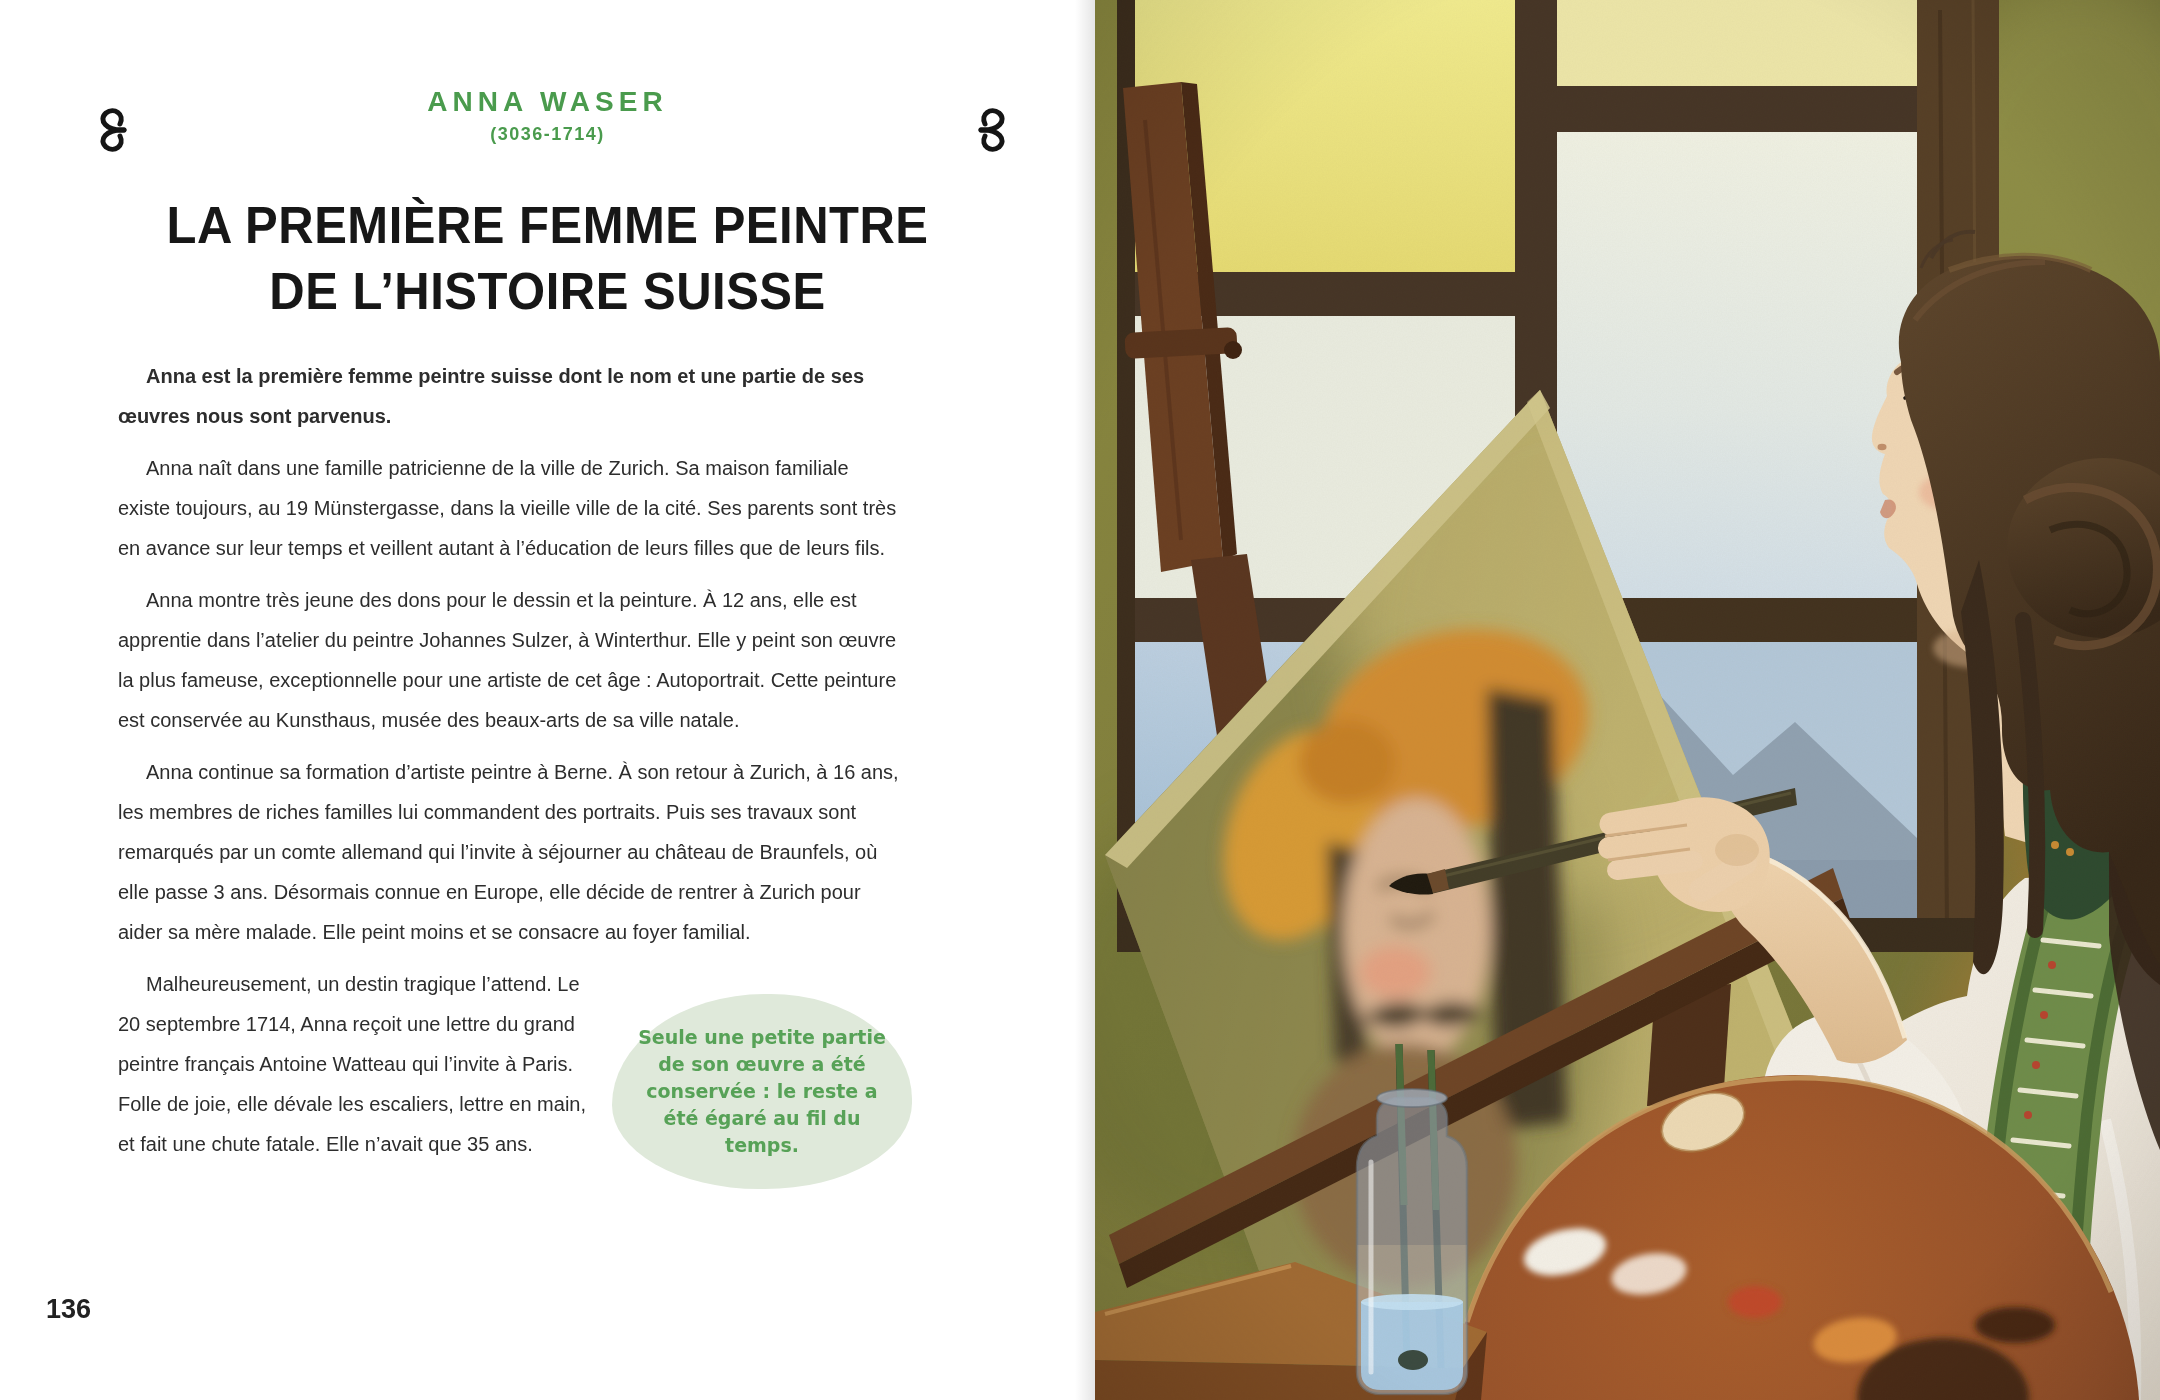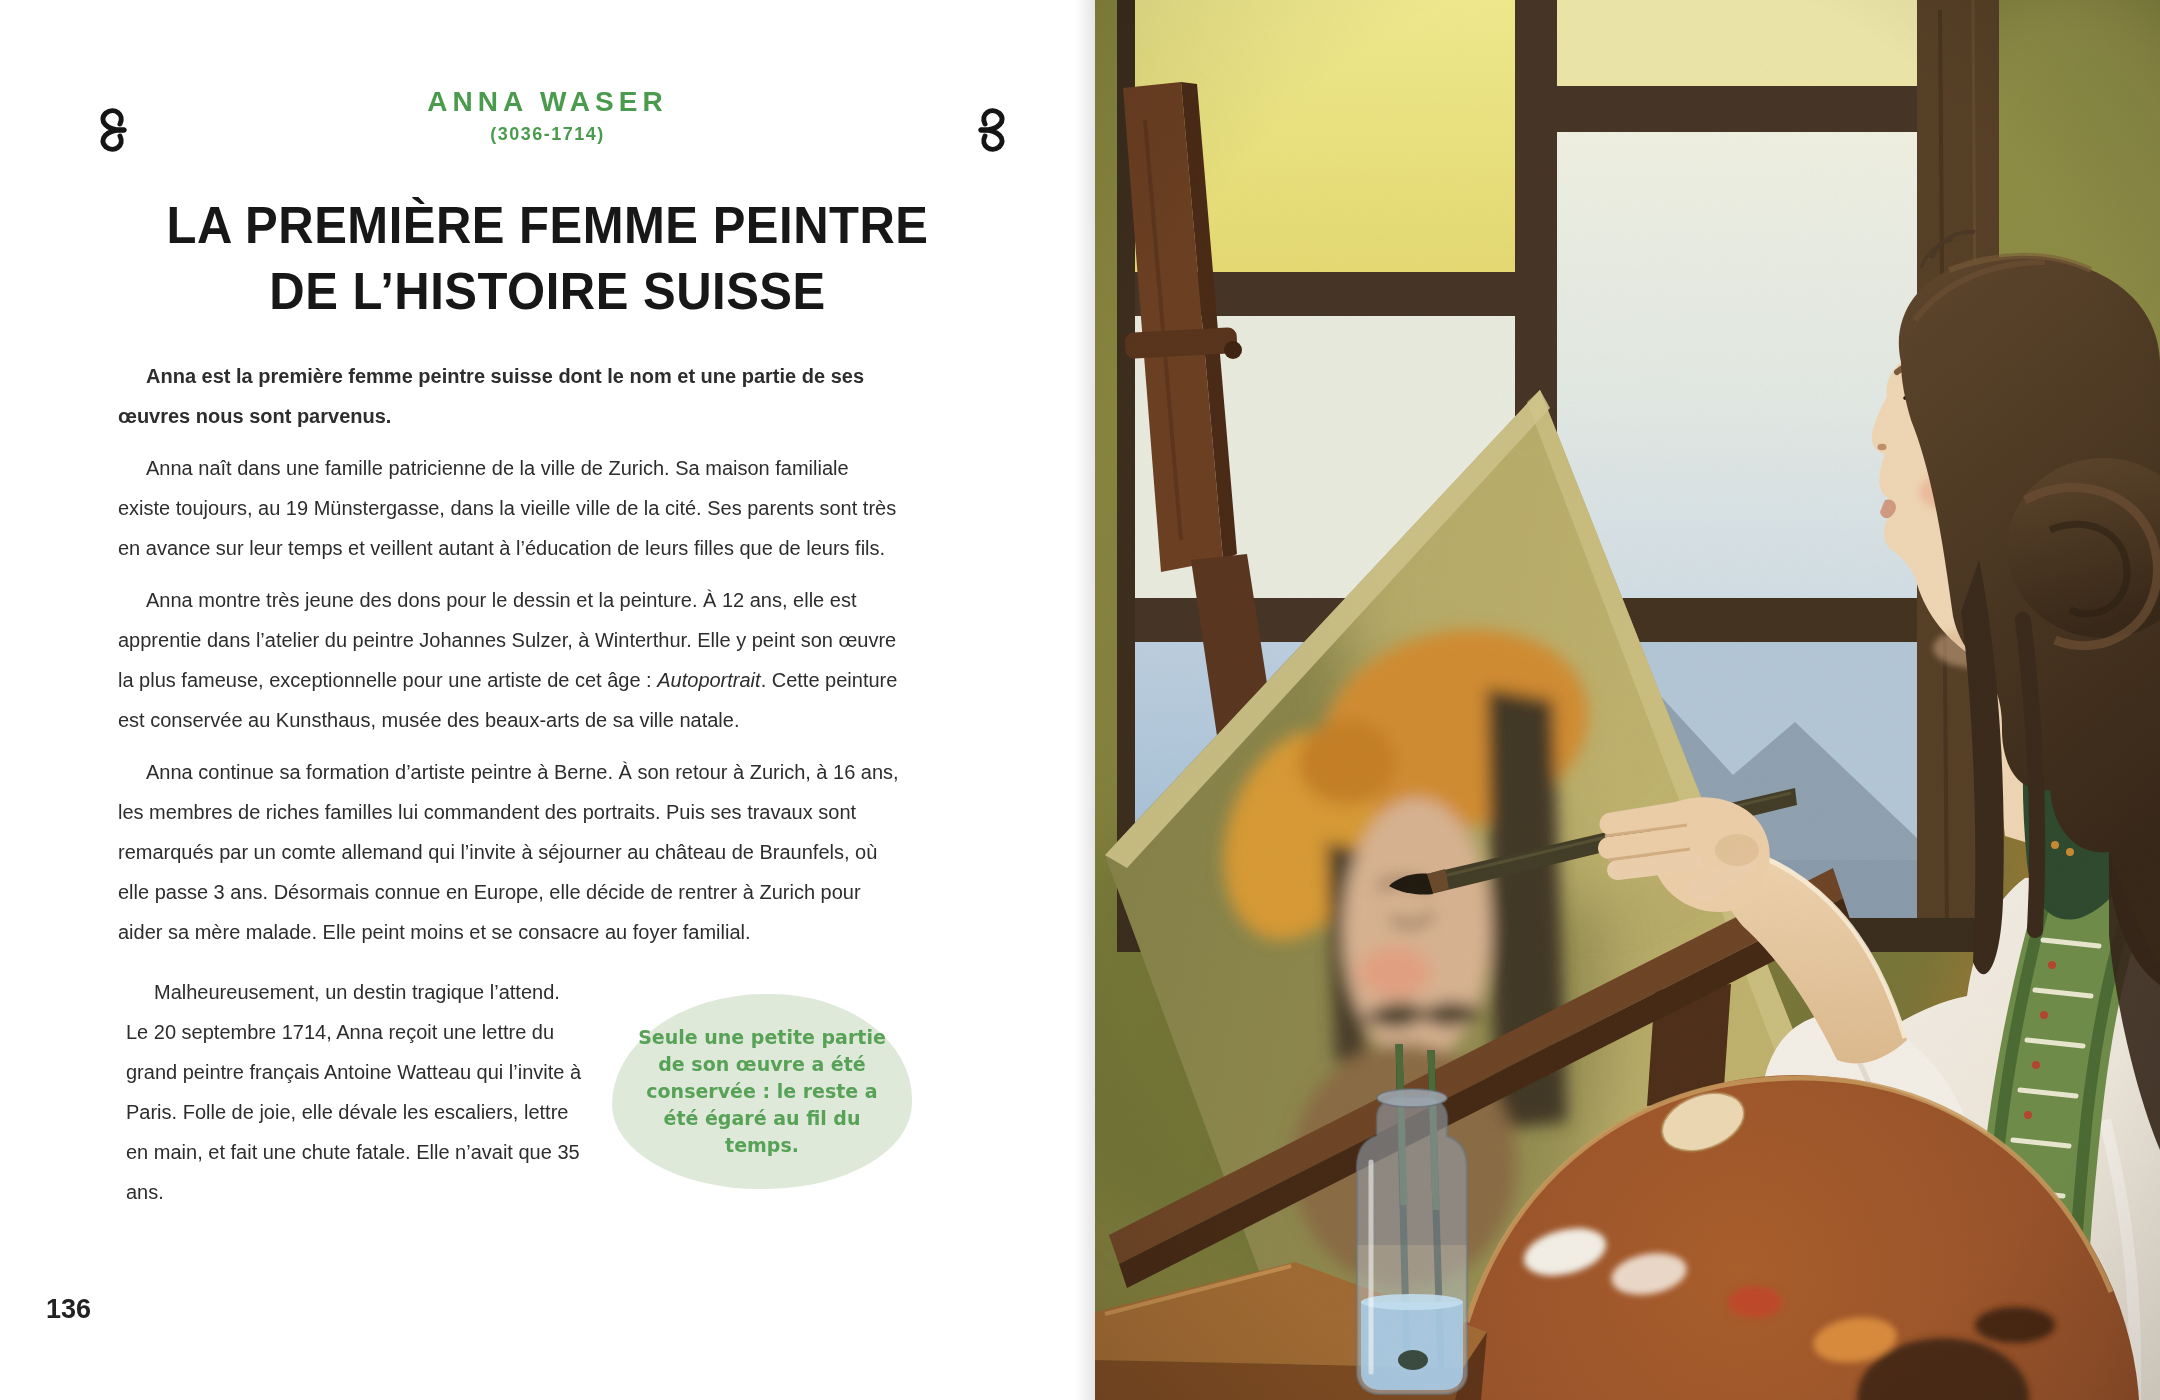--- a/index.html
+++ b/index.html
@@ -14,24 +14,24 @@
   .header-center{position:absolute;left:0;top:0;width:100%;text-align:center;}
   .artist-name{font-size:28px;font-weight:800;letter-spacing:5px;color:#4a9b4d;
     font-family:"Liberation Sans",sans-serif;}
   .artist-dates{margin-top:6px;font-size:18px;font-weight:800;letter-spacing:1.5px;color:#4a9b4d;}
   .page-title{position:absolute;left:0;top:196px;width:1095px;text-align:center;
     font-weight:900;font-size:49px;line-height:63px;letter-spacing:.5px;color:#171717;
     font-family:"Liberation Sans",sans-serif;transform:scaleY(1.04);}
   .article{position:absolute;left:118px;top:356px;width:795px;}
   .article p{margin:0 7px 12px 0;font-size:20px;line-height:40px;color:#2d2d2d;text-indent:28px;}
   .intro{font-weight:700;color:#222;}
-  .it{font-style:italic;}
+  .it{}
   .final-row{display:flex;align-items:flex-start;margin-top:2px;}
   .final-col{width:472px;flex:0 0 472px;}
-  .final-col p{margin:8px;}
+  .final-col p{margin:0;}
   .callout{flex:0 0 300px;margin-left:22px;margin-top:30px;background:#dfe9da;
     border-radius:52% 48% 50% 50% / 58% 55% 45% 44%;
     padding:30px 26px;box-sizing:border-box;text-align:center;
     font-family:"DejaVu Sans",sans-serif;font-weight:700;font-size:19px;line-height:27px;color:#57a257;}
   .page-number{position:absolute;left:46px;top:1294px;font-size:27px;font-weight:800;color:#222;}
   
   .illustration{position:absolute;left:1095px;top:0;width:1065px;height:1400px;}
   .illustration svg{display:block;}
   .gutter{position:absolute;left:1075px;top:0;width:20px;height:1400px;
     background:linear-gradient(90deg,rgba(0,0,0,0) 0%,rgba(0,0,0,.10) 100%);}

